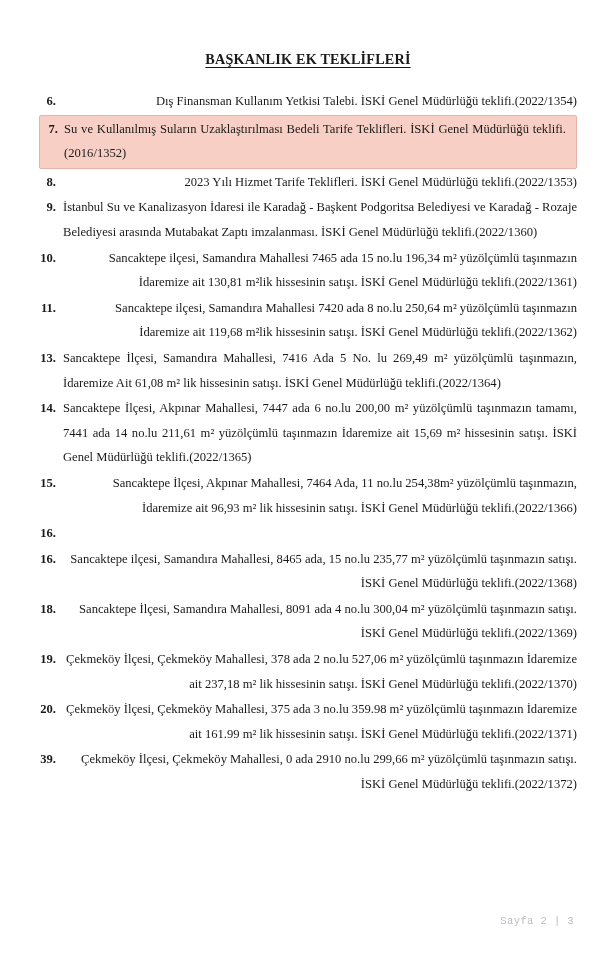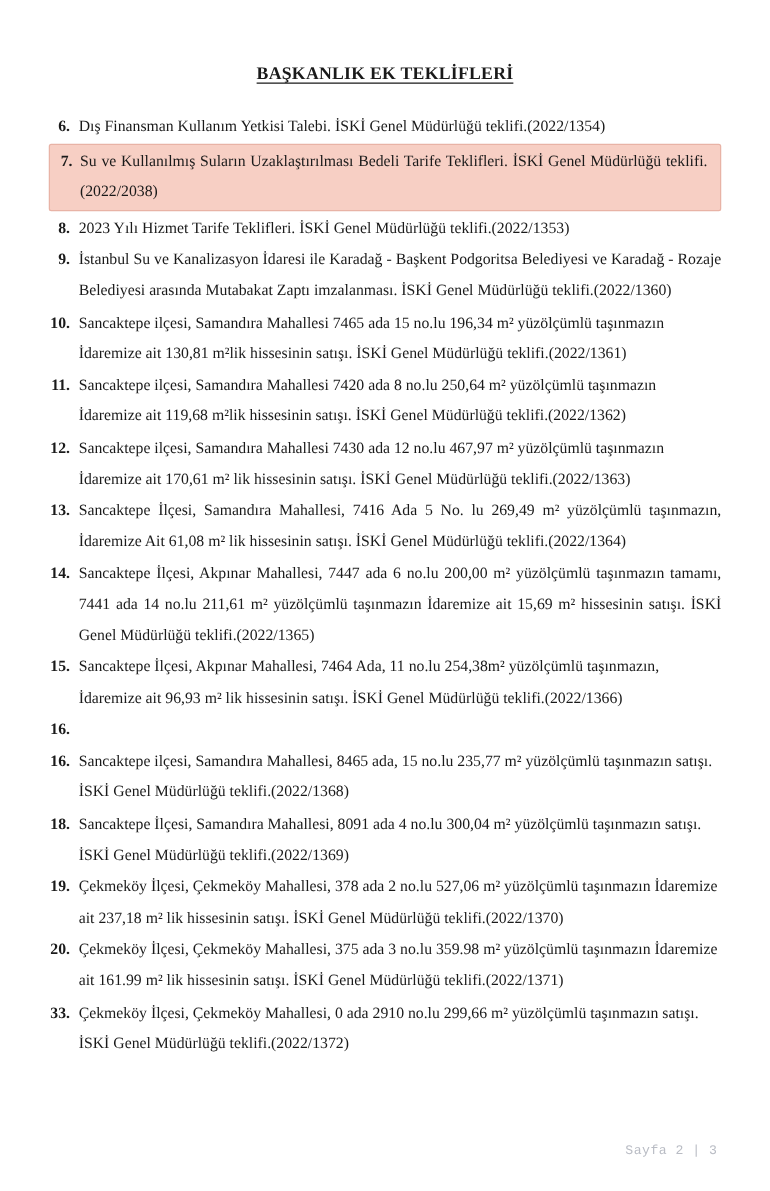--- a/index.html
+++ b/index.html
@@ -68,21 +68,21 @@
     text-align: right;
     padding-right: 7px;
     flex-shrink: 0;
     white-space: nowrap;
   }
 
   .item-text {
     font-size: 12.6px;
     line-height: 24.6px;
     flex: 1 1 auto;
-    text-align: left;
+    text-align: right;
     hyphens: none;
   }
 
   .item-text.justify {
     text-align: justify;
     text-align-last: left;
   }
 
   
   .item.highlight {
@@ -129,41 +129,37 @@
 
   <h1 class="doc-title"><span>BAŞKANLIK EK TEKLİFLERİ</span></h1>
 
   <ul class="items" id="items-root">
       <li class="item">
         <div class="item-num">6.</div>
         <div class="item-text">Dış Finansman Kullanım Yetkisi Talebi. İSKİ Genel Müdürlüğü teklifi.(2022/1354)</div>
       </li>
       <li class="item highlight">
         <div class="item-num">7.</div>
-        <div class="item-text justify">Su ve Kullanılmış Suların Uzaklaştırılması Bedeli Tarife Teklifleri. İSKİ Genel Müdürlüğü teklifi.(2022/2038)</div>
+        <div class="item-text justify">Su ve Kullanılmış Suların Uzaklaştırılması Bedeli Tarife Teklifleri. İSKİ Genel Müdürlüğü teklifi.(2016/1352)</div>
       </li>
       <li class="item">
         <div class="item-num">8.</div>
         <div class="item-text">2023 Yılı Hizmet Tarife Teklifleri. İSKİ Genel Müdürlüğü teklifi.(2022/1353)</div>
       </li>
       <li class="item">
         <div class="item-num">9.</div>
         <div class="item-text justify">İstanbul Su ve Kanalizasyon İdaresi ile Karadağ - Başkent Podgoritsa Belediyesi ve Karadağ - Rozaje Belediyesi arasında Mutabakat Zaptı imzalanması. İSKİ Genel Müdürlüğü teklifi.(2022/1360)</div>
       </li>
       <li class="item">
         <div class="item-num">10.</div>
         <div class="item-text">Sancaktepe ilçesi, Samandıra Mahallesi 7465 ada 15 no.lu 196,34 m² yüzölçümlü taşınmazın İdaremize ait 130,81 m²lik hissesinin satışı. İSKİ Genel Müdürlüğü teklifi.(2022/1361)</div>
       </li>
       <li class="item">
         <div class="item-num">11.</div>
         <div class="item-text">Sancaktepe ilçesi, Samandıra Mahallesi 7420 ada 8 no.lu 250,64 m² yüzölçümlü taşınmazın İdaremize ait 119,68 m²lik hissesinin satışı. İSKİ Genel Müdürlüğü teklifi.(2022/1362)</div>
-      </li>
-      <li class="item">
-        <div class="item-num">12.</div>
-        <div class="item-text">Sancaktepe ilçesi, Samandıra Mahallesi 7430 ada 12 no.lu 467,97 m² yüzölçümlü taşınmazın İdaremize ait 170,61 m² lik hissesinin satışı. İSKİ Genel Müdürlüğü teklifi.(2022/1363)</div>
       </li>
       <li class="item">
         <div class="item-num">13.</div>
         <div class="item-text justify">Sancaktepe İlçesi, Samandıra Mahallesi, 7416 Ada 5 No. lu 269,49 m² yüzölçümlü taşınmazın, İdaremize Ait 61,08 m² lik hissesinin satışı. İSKİ Genel Müdürlüğü teklifi.(2022/1364)</div>
       </li>
       <li class="item">
         <div class="item-num">14.</div>
         <div class="item-text justify">Sancaktepe İlçesi, Akpınar Mahallesi, 7447 ada 6 no.lu 200,00 m² yüzölçümlü taşınmazın tamamı, 7441 ada 14 no.lu 211,61 m² yüzölçümlü taşınmazın İdaremize ait 15,69 m² hissesinin satışı. İSKİ Genel Müdürlüğü teklifi.(2022/1365)</div>
       </li>
       <li class="item">
@@ -183,20 +179,20 @@
       </li>
       <li class="item">
         <div class="item-num">19.</div>
         <div class="item-text">Çekmeköy İlçesi, Çekmeköy Mahallesi, 378 ada 2 no.lu 527,06 m² yüzölçümlü taşınmazın İdaremize ait 237,18 m² lik hissesinin satışı. İSKİ Genel Müdürlüğü teklifi.(2022/1370)</div>
       </li>
       <li class="item">
         <div class="item-num">20.</div>
         <div class="item-text">Çekmeköy İlçesi, Çekmeköy Mahallesi, 375 ada 3 no.lu 359.98 m² yüzölçümlü taşınmazın İdaremize ait 161.99 m² lik hissesinin satışı. İSKİ Genel Müdürlüğü teklifi.(2022/1371)</div>
       </li>
       <li class="item">
-        <div class="item-num">33.</div>
+        <div class="item-num">39.</div>
         <div class="item-text">Çekmeköy İlçesi, Çekmeköy Mahallesi, 0 ada 2910 no.lu 299,66 m² yüzölçümlü taşınmazın satışı. İSKİ Genel Müdürlüğü teklifi.(2022/1372)</div>
       </li>
     </ul>
 
   <div class="footer">Sayfa 2 | 3</div>
 
 </div>
 
 </body></html>

